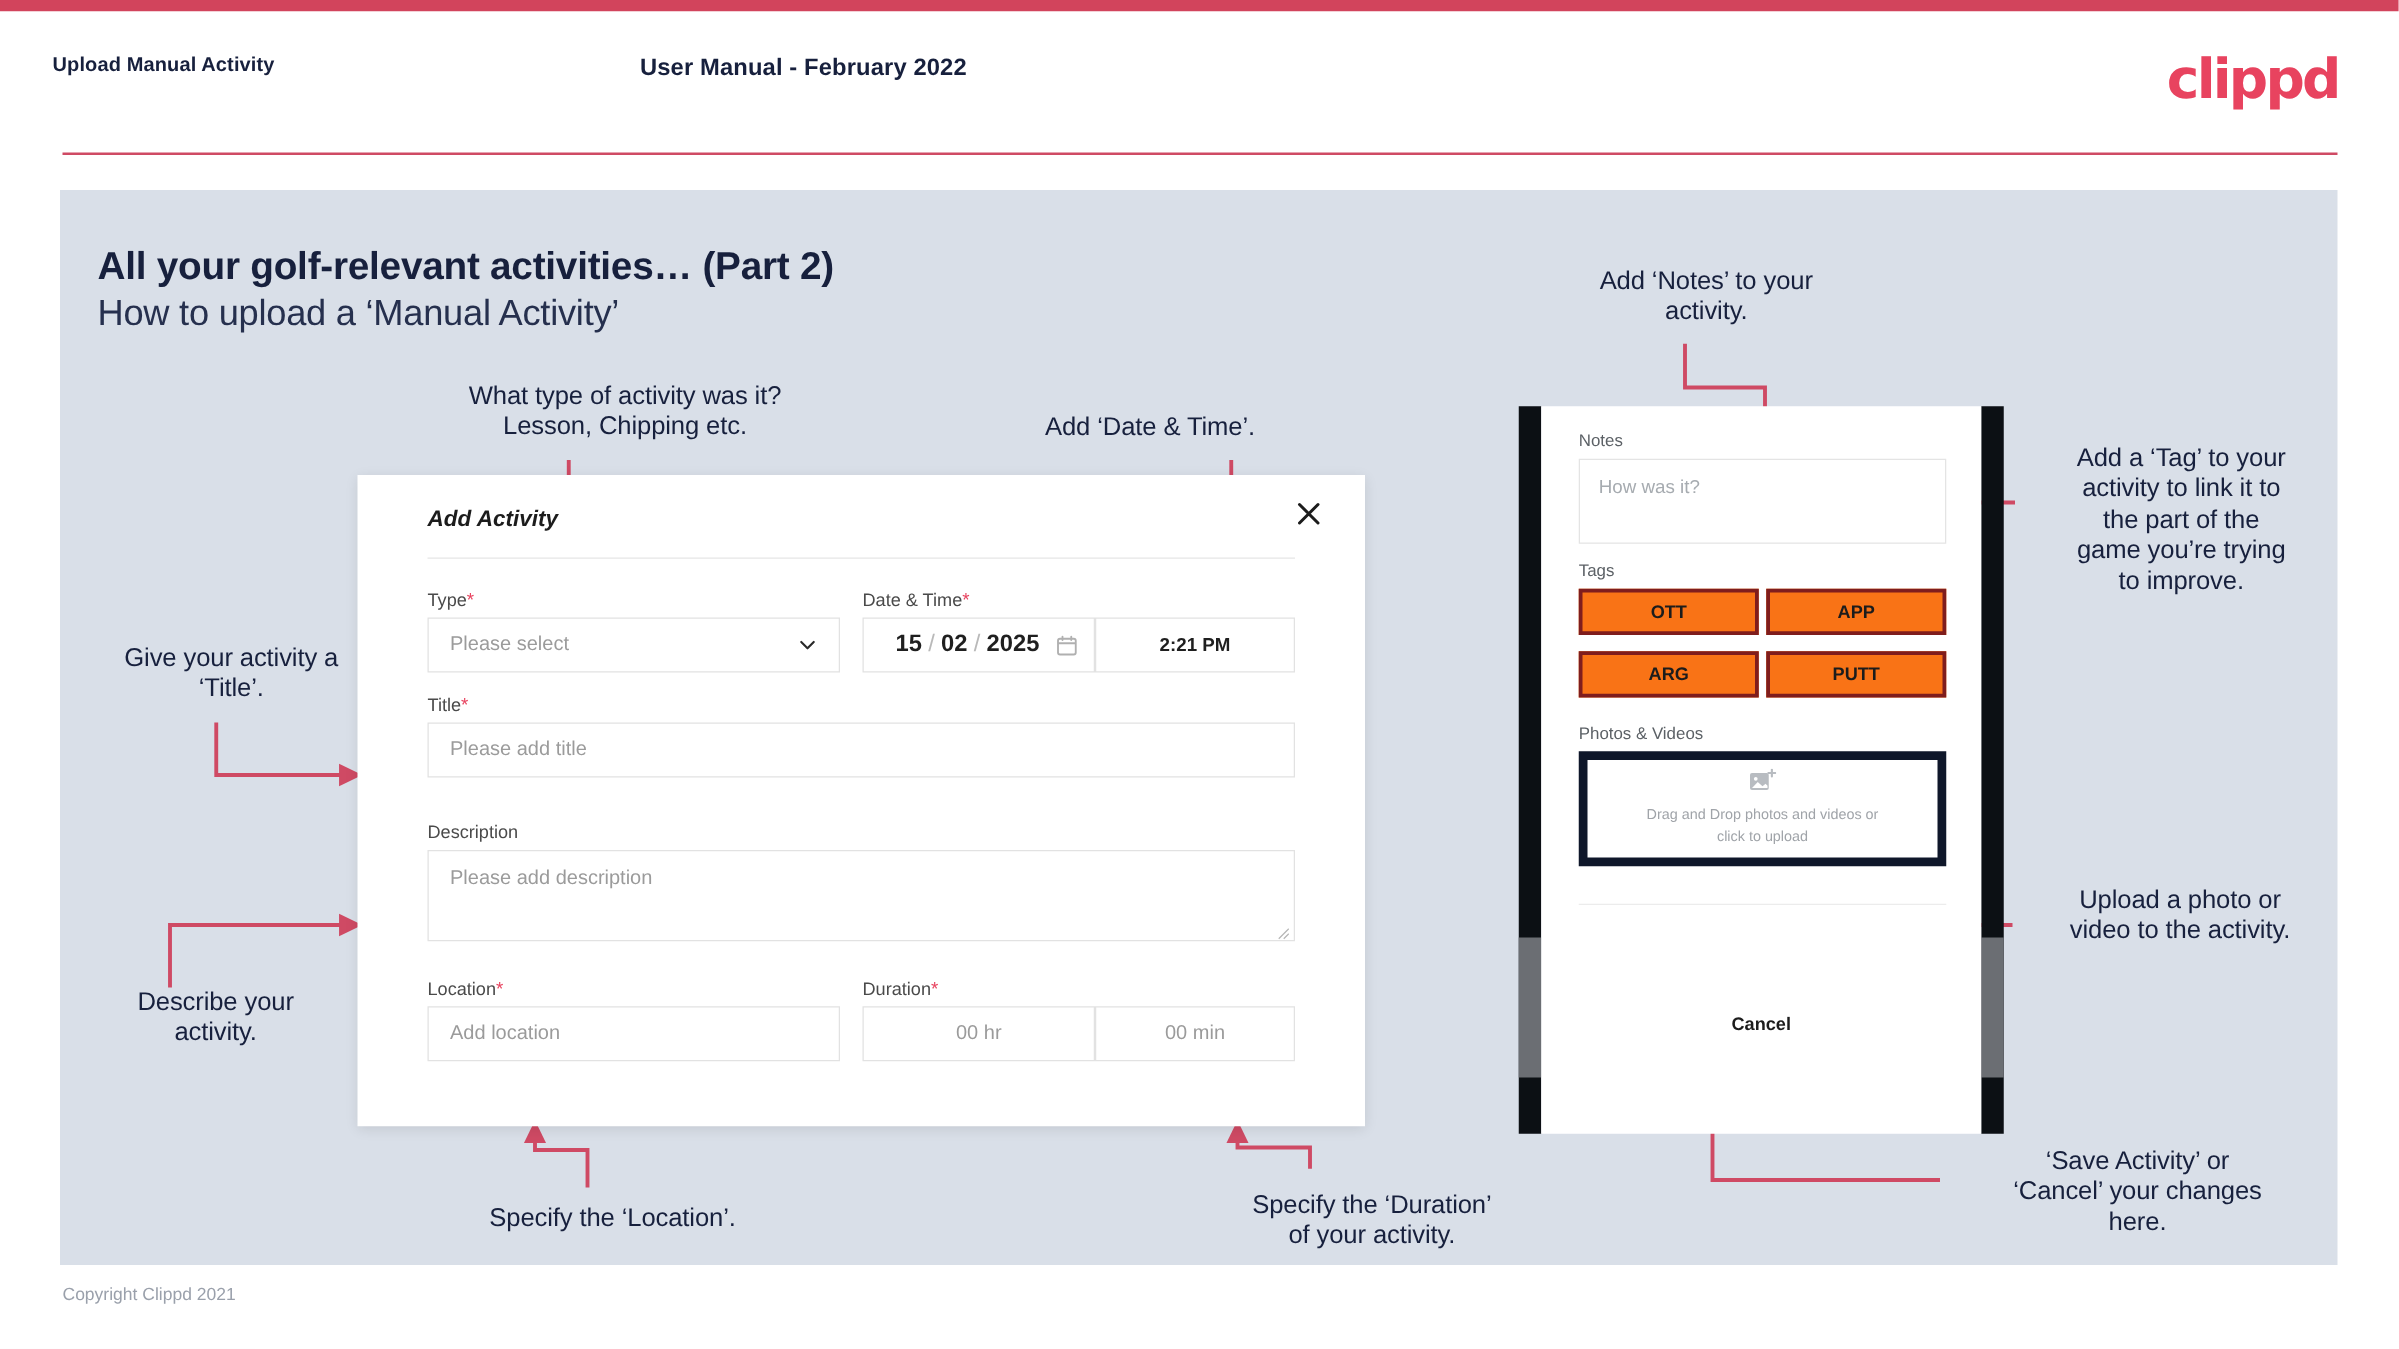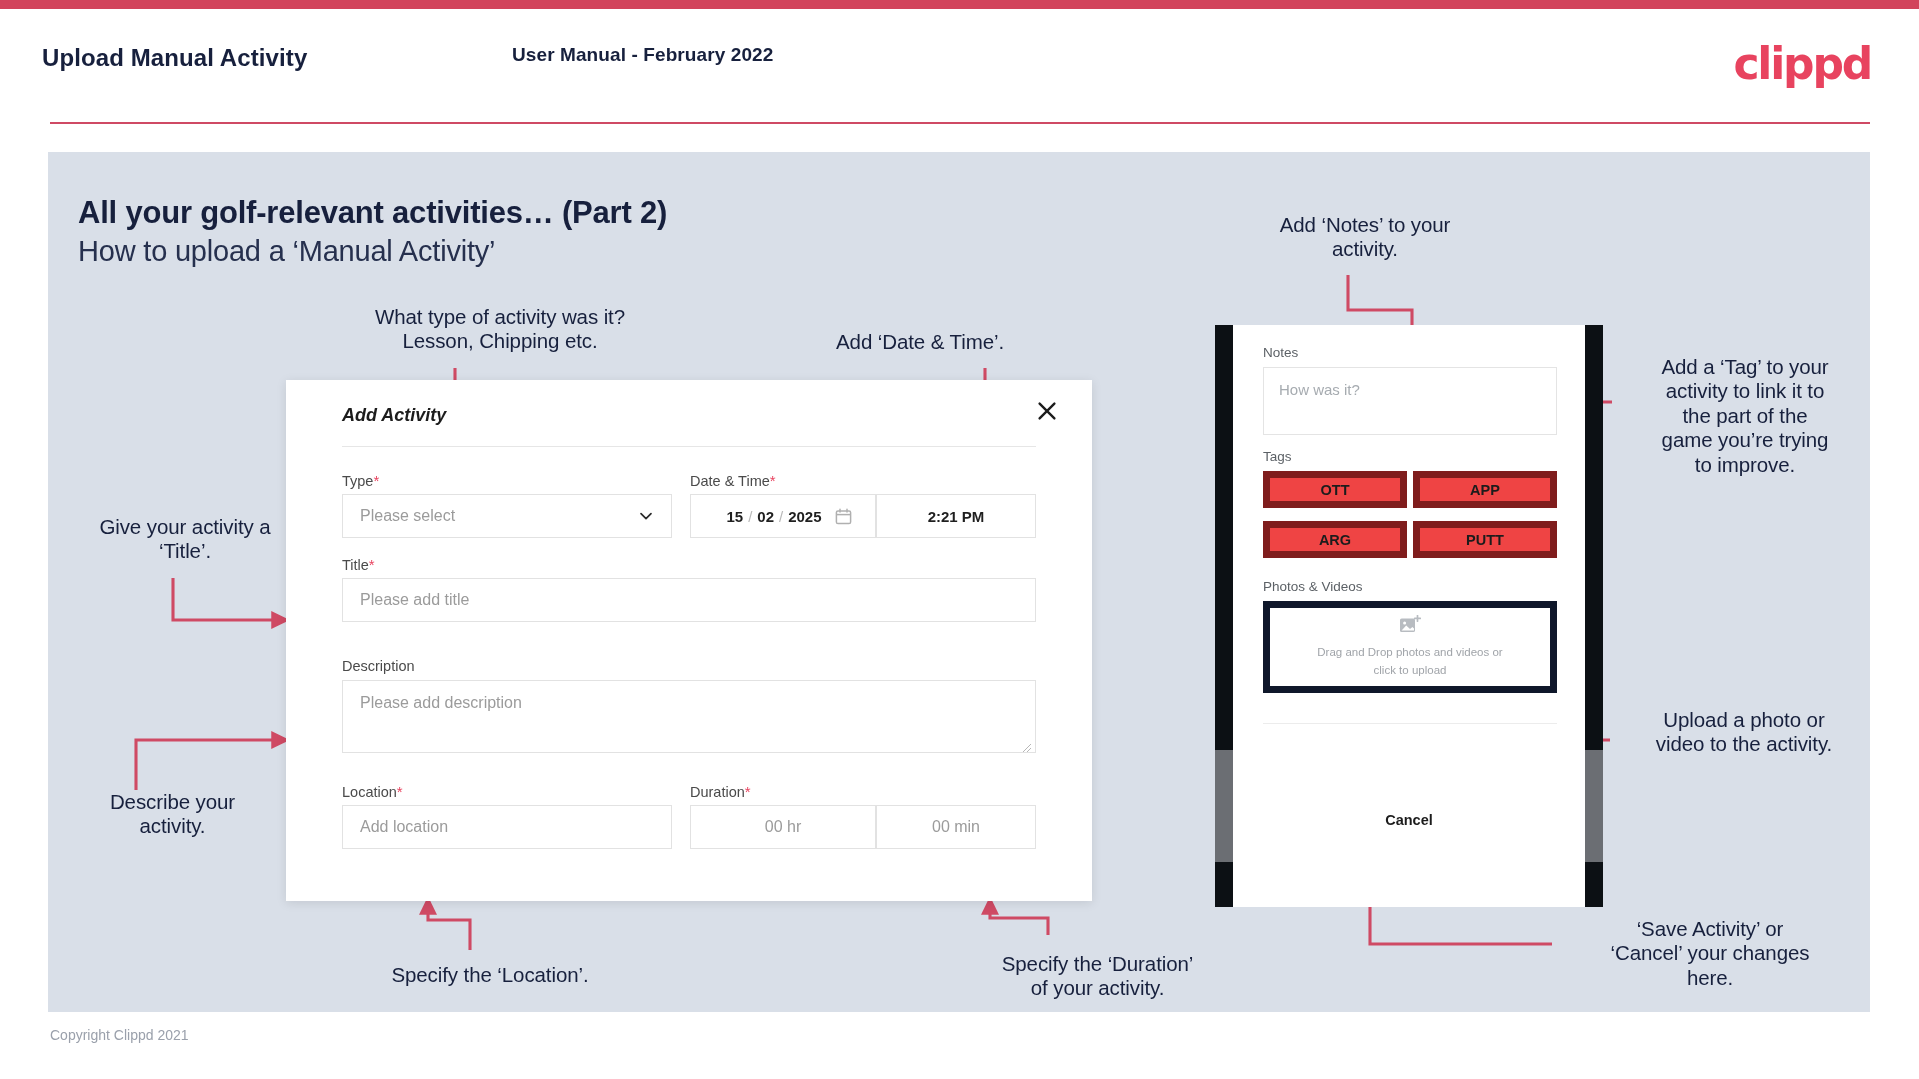--- a/index.html
+++ b/index.html
@@ -18,21 +18,21 @@
   
   .top-bar {
     position: absolute; left: 0; top: 0;
     width: 1919px; height: 9px;
     background: #d2445c;
   }
 
   
   .header-left {
     position: absolute; left: 42px; top: 44px;
-    font-size: 24px; font-weight: 700; color: #17203d;
+    font-size: 16px; font-weight: 700; color: #17203d;
     letter-spacing: .1px;
   }
   .header-center {
     position: absolute; left: 512px; top: 44px;
     font-size: 19px; font-weight: 700; color: #17203d;
     letter-spacing: .1px;
   }
   .logo {
     position: absolute; right: 48px; top: 38px;
     font-size: 44px; font-weight: 700; color: #e8435f;
@@ -167,21 +167,21 @@
     position: absolute; font-size: 13.5px; color: #5c6166;
   }
   .m-box {
     position: absolute; border: 1px solid #e4e4e4; background: #fff;
   }
   .m-placeholder {
     position: absolute; font-size: 15px; color: #a6abb0;
   }
   .m-tag {
     position: absolute;
-    border: 7px solid #7f1d1d; background: #ef4444;
+    border: 3px solid #7f1d1d; background: #f97316;
     display: flex; align-items: center; justify-content: center;
     font-size: 14.5px; font-weight: 700; color: #1c1c1c;
     cursor: pointer;
   }
   .m-drop {
     position: absolute; border: 7px solid #0f172a; background: #fff;
     display: flex; flex-direction: column;
     align-items: center; justify-content: center;
     cursor: pointer;
   }
@@ -303,21 +303,21 @@
       <span class="chev">
         <svg width="14" height="14" viewBox="0 0 14 14" aria-hidden="true">
           <path d="M2,4.6 L7,9.6 L12,4.6" fill="none" stroke="#2b2b2b" stroke-width="1.7" stroke-linecap="round" stroke-linejoin="round"></path>
         </svg>
       </span>
     </div>
 
     <div class="field-label" style="left:404px; top:92px;">
       <span>Date &amp; Time</span><span class="req">*</span>
     </div>
-    <div class="inp" style="left:404px; top:114px; width:186px; height:44px; justify-content:center; padding-left:12px; color:#1f1f1f; font-weight:700; font-size:15px; gap:5px;">
+    <div class="inp" style="left:404px; top:114px; width:186px; height:44px; justify-content:center; padding-left:12px; color:#1f1f1f; font-weight:700; font-size:19px; gap:5px;">
       <span>15</span>
       <span style="color:#b9b9b9; font-weight:400;">/</span>
       <span>02</span>
       <span style="color:#b9b9b9; font-weight:400;">/</span>
       <span>2025</span>
       <span style="margin-left:8px; display:flex;">
         <svg width="17" height="17" viewBox="0 0 17 17" aria-hidden="true">
           <rect x="1.4" y="3" width="14.2" height="12.6" rx="1.6" fill="none" stroke="#b0b0b0" stroke-width="1.5"></rect>
           <path d="M1.4,6.6 H15.6" stroke="#b0b0b0" stroke-width="1.5"></path>
           <path d="M5,1.3 V4 M12,1.3 V4" stroke="#b0b0b0" stroke-width="1.5" stroke-linecap="round"></path>

